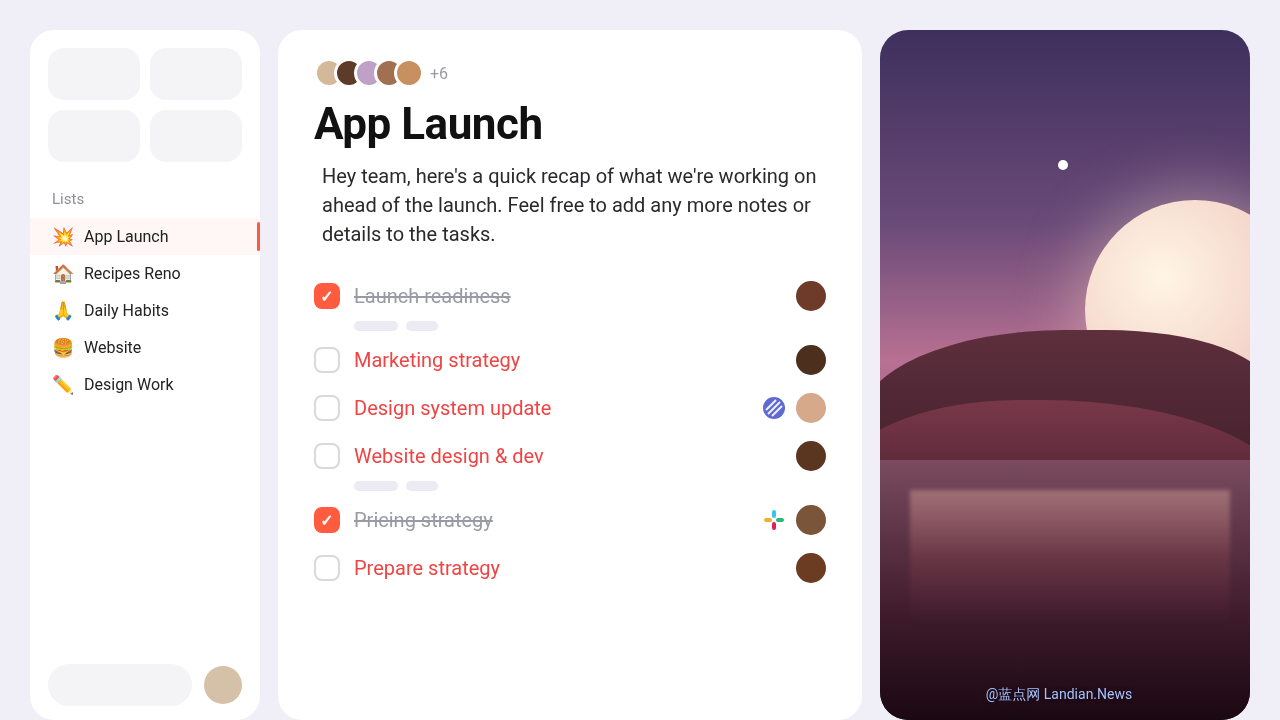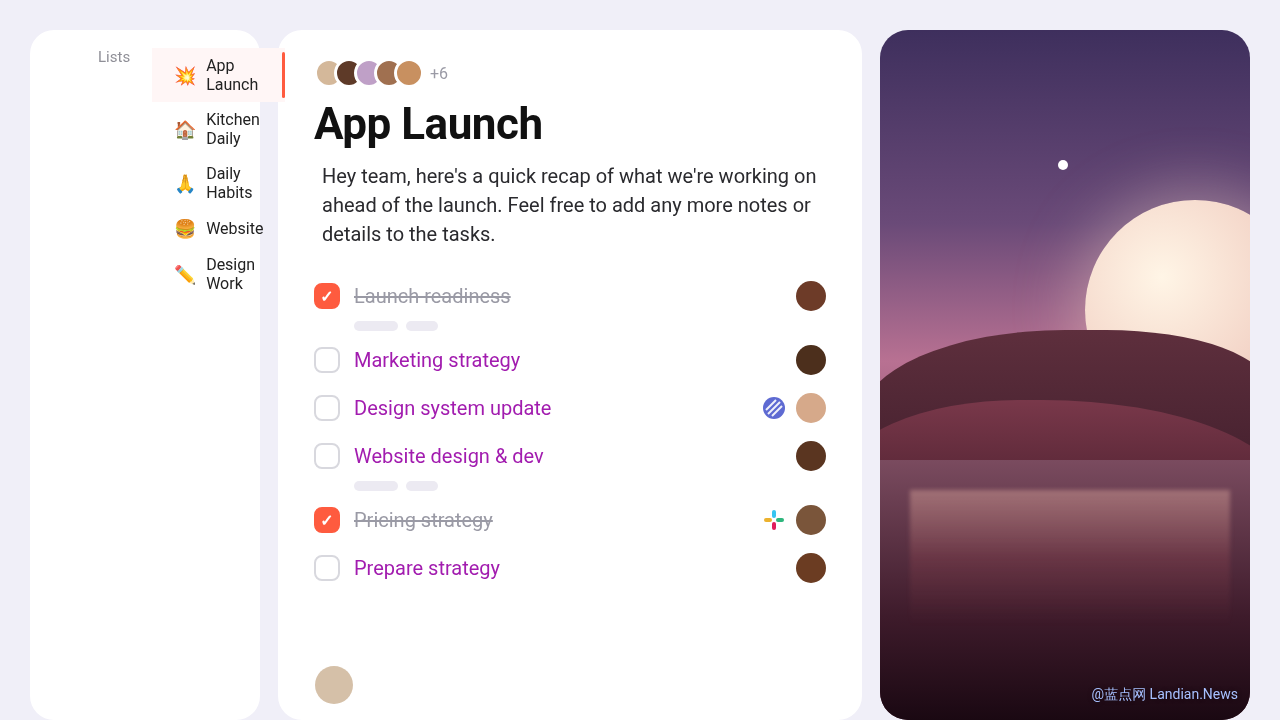--- a/index.html
+++ b/index.html
@@ -14,21 +14,21 @@
     gap: 18px;
   }
 
   
   .sidebar {
     width: 230px;
     background: #fff;
     border-radius: 24px;
     padding: 18px 0 14px 0;
     display: flex;
-    flex-direction: row;
+    flex-direction: column;
     position: relative;
   }
   .sidebar-tiles {
     display: grid;
     grid-template-columns: 1fr 1fr;
     gap: 10px;
     padding: 0 18px;
     margin-bottom: 28px;
   }
   .tile {
@@ -113,21 +113,21 @@
     border-radius: 8px;
     border: 2px solid #d8d8de;
     background: #fff;
     margin-right: 14px;
     flex-shrink:0;
     display:flex; align-items:center; justify-content:center;
     cursor:pointer;
   }
   .checkbox.checked { background:#fe5b3f; border-color:#fe5b3f; }
   .checkbox.checked::after { content:"✓"; color:#fff; font-size:16px; font-weight:700;}
-  .task-label { font-size: 20px; color:#a21caf; }
+  .task-label { font-size: 20px; color:#ef4444; }
   .task.done .task-label { color:#9a9aa5; text-decoration: line-through; }
   .task-right { margin-left:auto; display:flex; align-items:center; gap:10px; }
 
   .sub-skeleton {
     display:flex; gap:8px; margin: 2px 0 6px 40px;
   }
   .sub-skeleton span { height:10px; border-radius:5px; background:#eceaf2;}
   .sub-skeleton span:nth-child(1){ width:44px;}
   .sub-skeleton span:nth-child(2){ width:32px;}
 
@@ -163,41 +163,41 @@
   }
   .hero .water{
     position:absolute; left:0; right:0; bottom:0; height:260px;
     background: linear-gradient(180deg,#7a4b5f 0%, #3e1b2b 60%, #1a0812 100%);
   }
   .hero .reflect{
     position:absolute; left:30px; right:20px; bottom:60px; height:170px;
     background: linear-gradient(180deg, rgba(255,200,180,0.35) 0%, rgba(255,120,120,0.12) 40%, transparent 80%);
     filter: blur(2px);
   }
-  .credit { position:absolute; bottom:16px; right:12px; left:0; text-align:right; font-size:14px; color:#a7c0ff; text-shadow:0 0 4px rgba(0,0,0,.5);}
+  .credit { position:absolute; bottom:16px; right:12px; left:0; text-align:center; font-size:14px; color:#a7c0ff; text-shadow:0 0 4px rgba(0,0,0,.5);}
 </style>
 </head>
 <body>
 
 <aside class="sidebar">
   <div class="sidebar-tiles">
     <div class="tile"></div>
     <div class="tile"></div>
     <div class="tile"></div>
     <div class="tile"></div>
   </div>
   <div class="section-label">Lists</div>
   <div class="list-items" id="list-items">
       <div class="list-item active">
         <span class="emoji">💥</span>
         <span>App Launch</span>
       </div>
       <div class="list-item">
         <span class="emoji">🏠</span>
-        <span>Kitchen Daily</span>
+        <span>Recipes Reno</span>
       </div>
       <div class="list-item">
         <span class="emoji">🙏</span>
         <span>Daily Habits</span>
       </div>
       <div class="list-item">
         <span class="emoji">🍔</span>
         <span>Website</span>
       </div>
       <div class="list-item">

